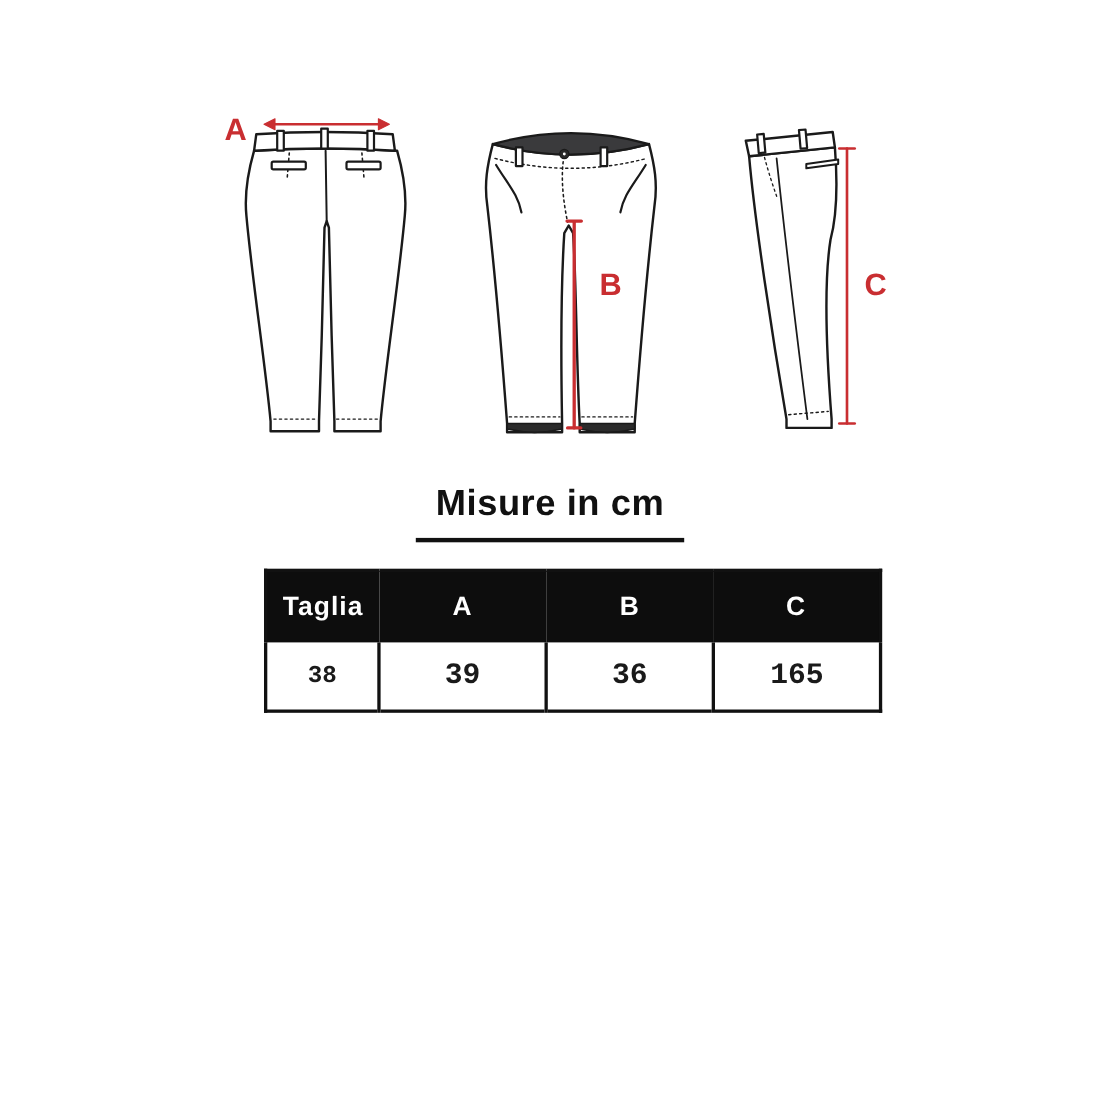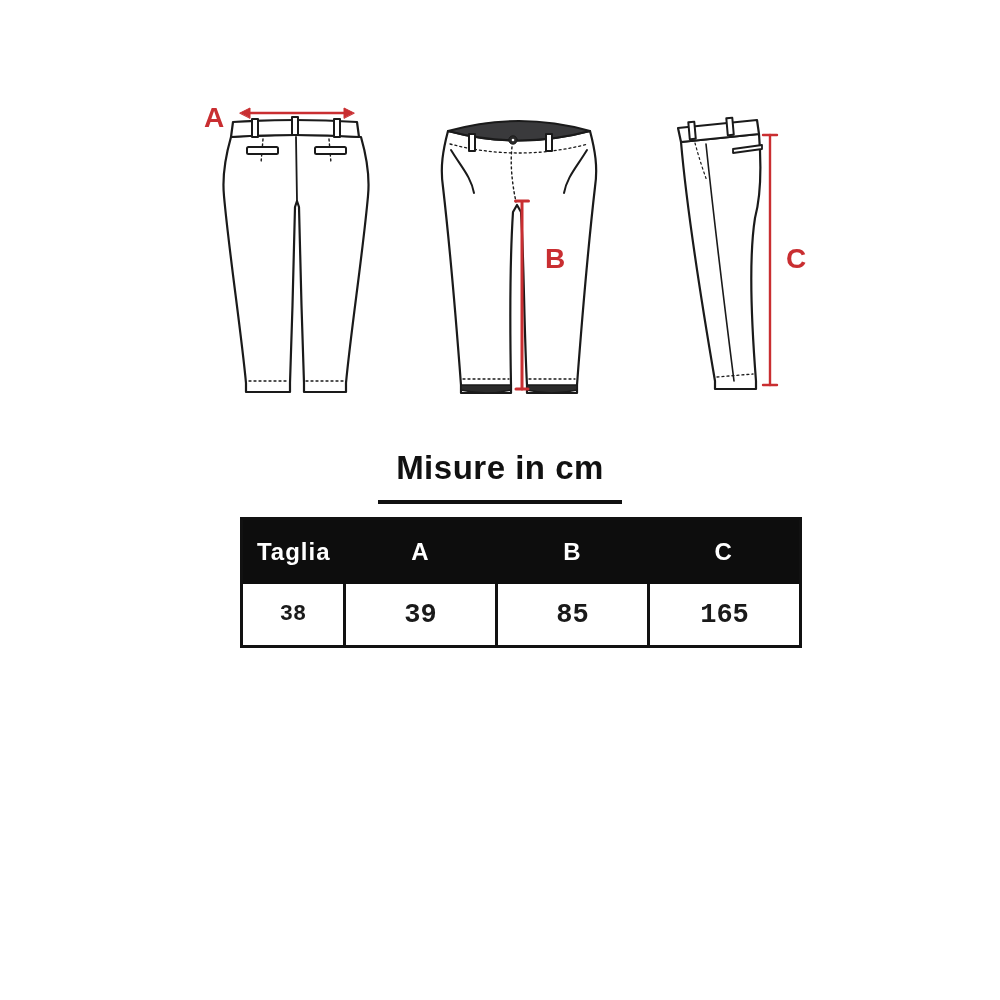--- a/index.html
+++ b/index.html
@@ -7,21 +7,21 @@
     position:relative;
     width:1000px;height:1000px;
     background:#ffffff;
     font-family:"Liberation Sans", sans-serif;
     overflow:hidden;
   }
   .pants-svg{position:absolute;left:0;top:0;width:1000px;height:430px;display:block;}
   .measure-label{font-family:"Liberation Sans",sans-serif;font-weight:bold;font-size:28px;}
   .title-wrap{position:absolute;left:0;top:437px;width:1000px;text-align:center;}
   .page-title{
-    margin:12px;font-size:33px;font-weight:bold;color:#111111;
+    margin:1px;font-size:33px;font-weight:bold;color:#111111;
     letter-spacing:0.5px;line-height:38px;
   }
   .title-underline{width:244px;height:4px;background:#111111;margin:13px auto 0 auto;}
   .size-table{
     position:absolute;left:240px;top:517px;width:560px;
     border-collapse:collapse;table-layout:fixed;
     border:3px solid #111111;
     padding-left:47px;
   }
   .size-table col.c-taglia{width:103px;}
@@ -154,19 +154,19 @@
         <th>Taglia</th>
         <th>A</th>
         <th>B</th>
         <th>C</th>
       </tr>
     </thead>
     <tbody>
       <tr style="color:#1a1a1a;font-family:Liberation Mono, monospace;">
         <td>38</td>
         <td>39</td>
-        <td>85</td>
+        <td>36</td>
         <td>165</td>
       </tr>
     </tbody>
   </table>
 
 </div>
 
 </body></html>

